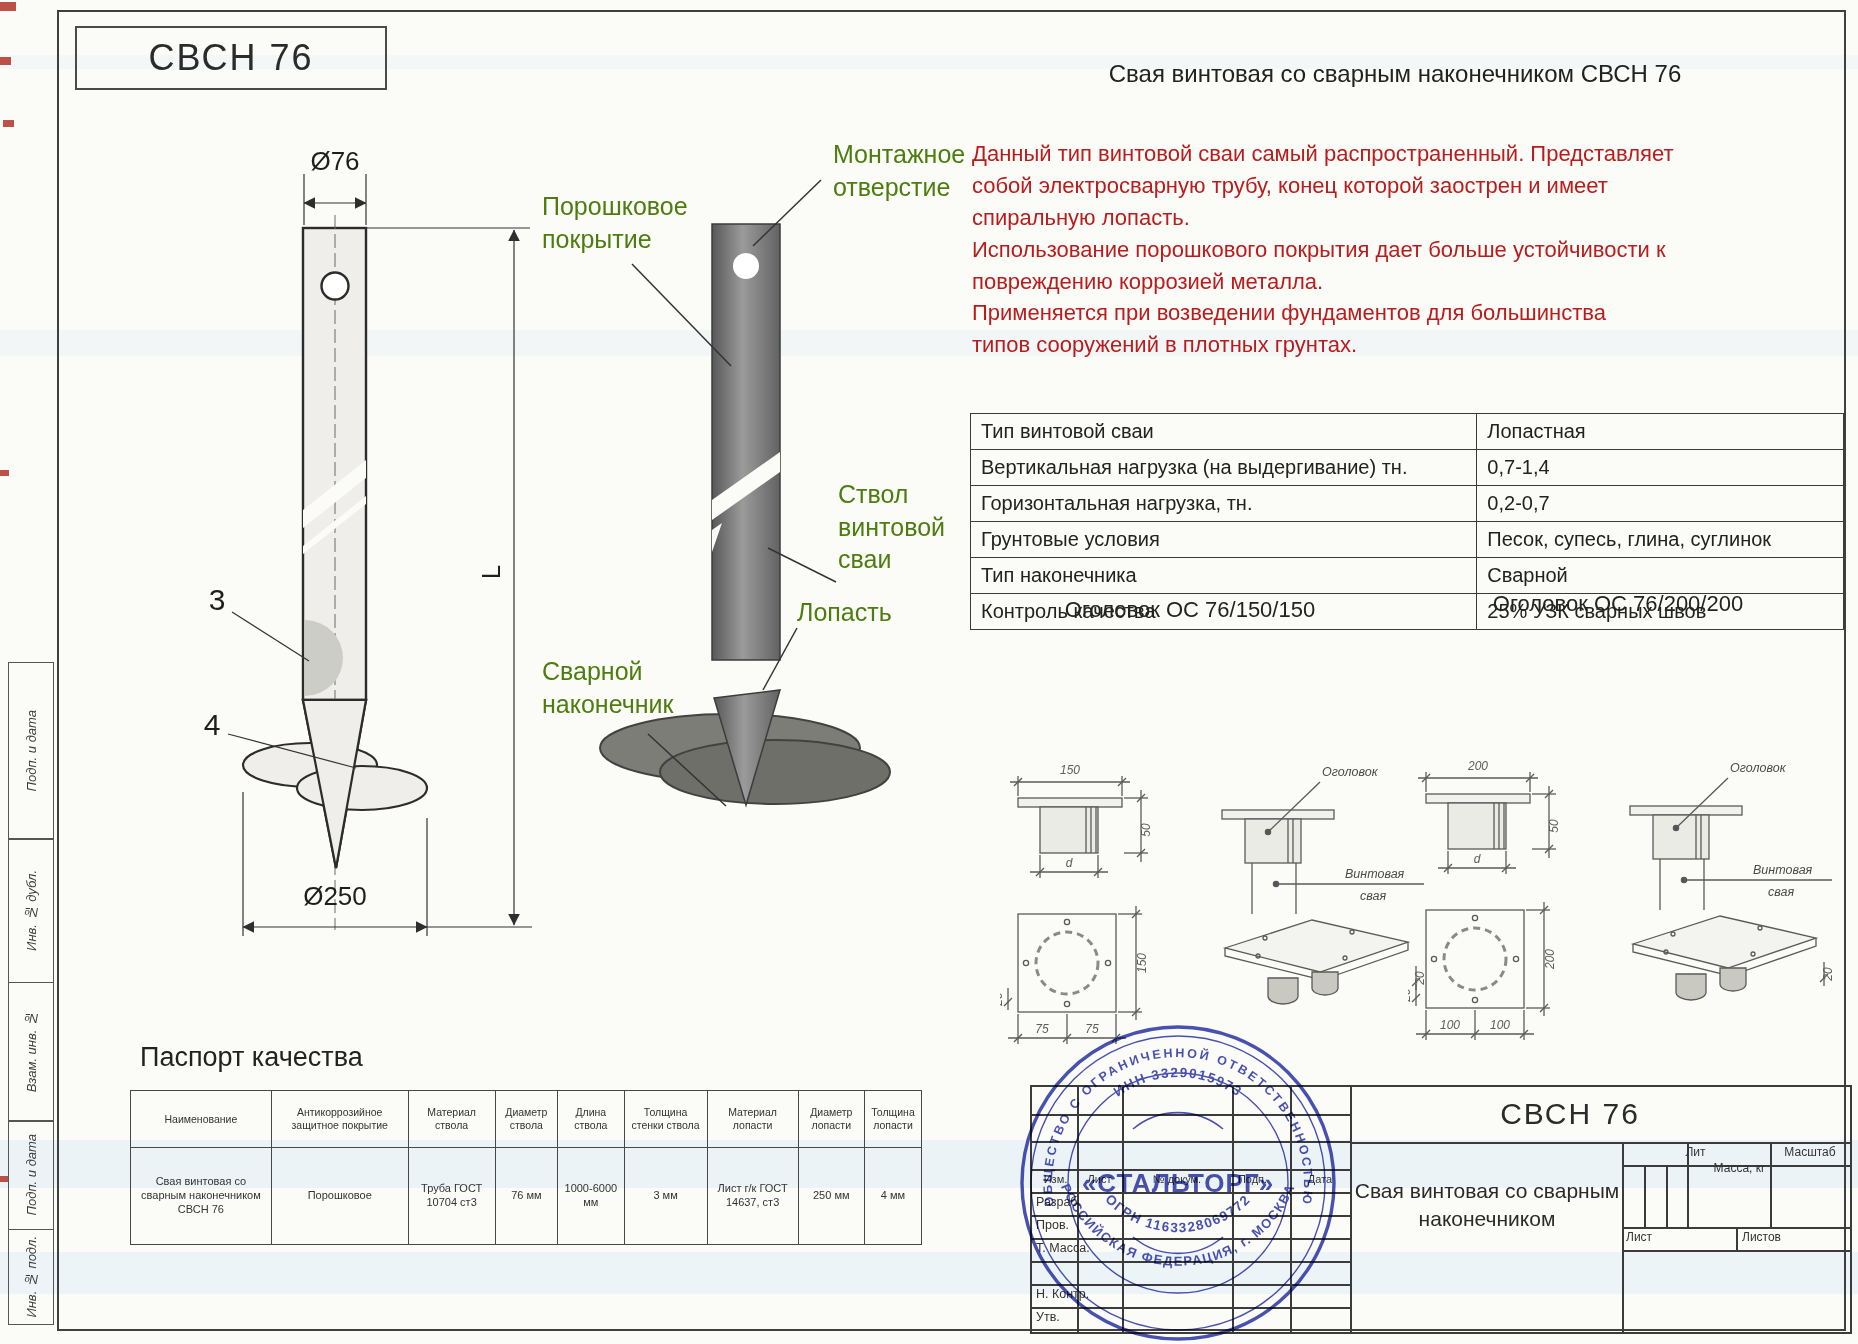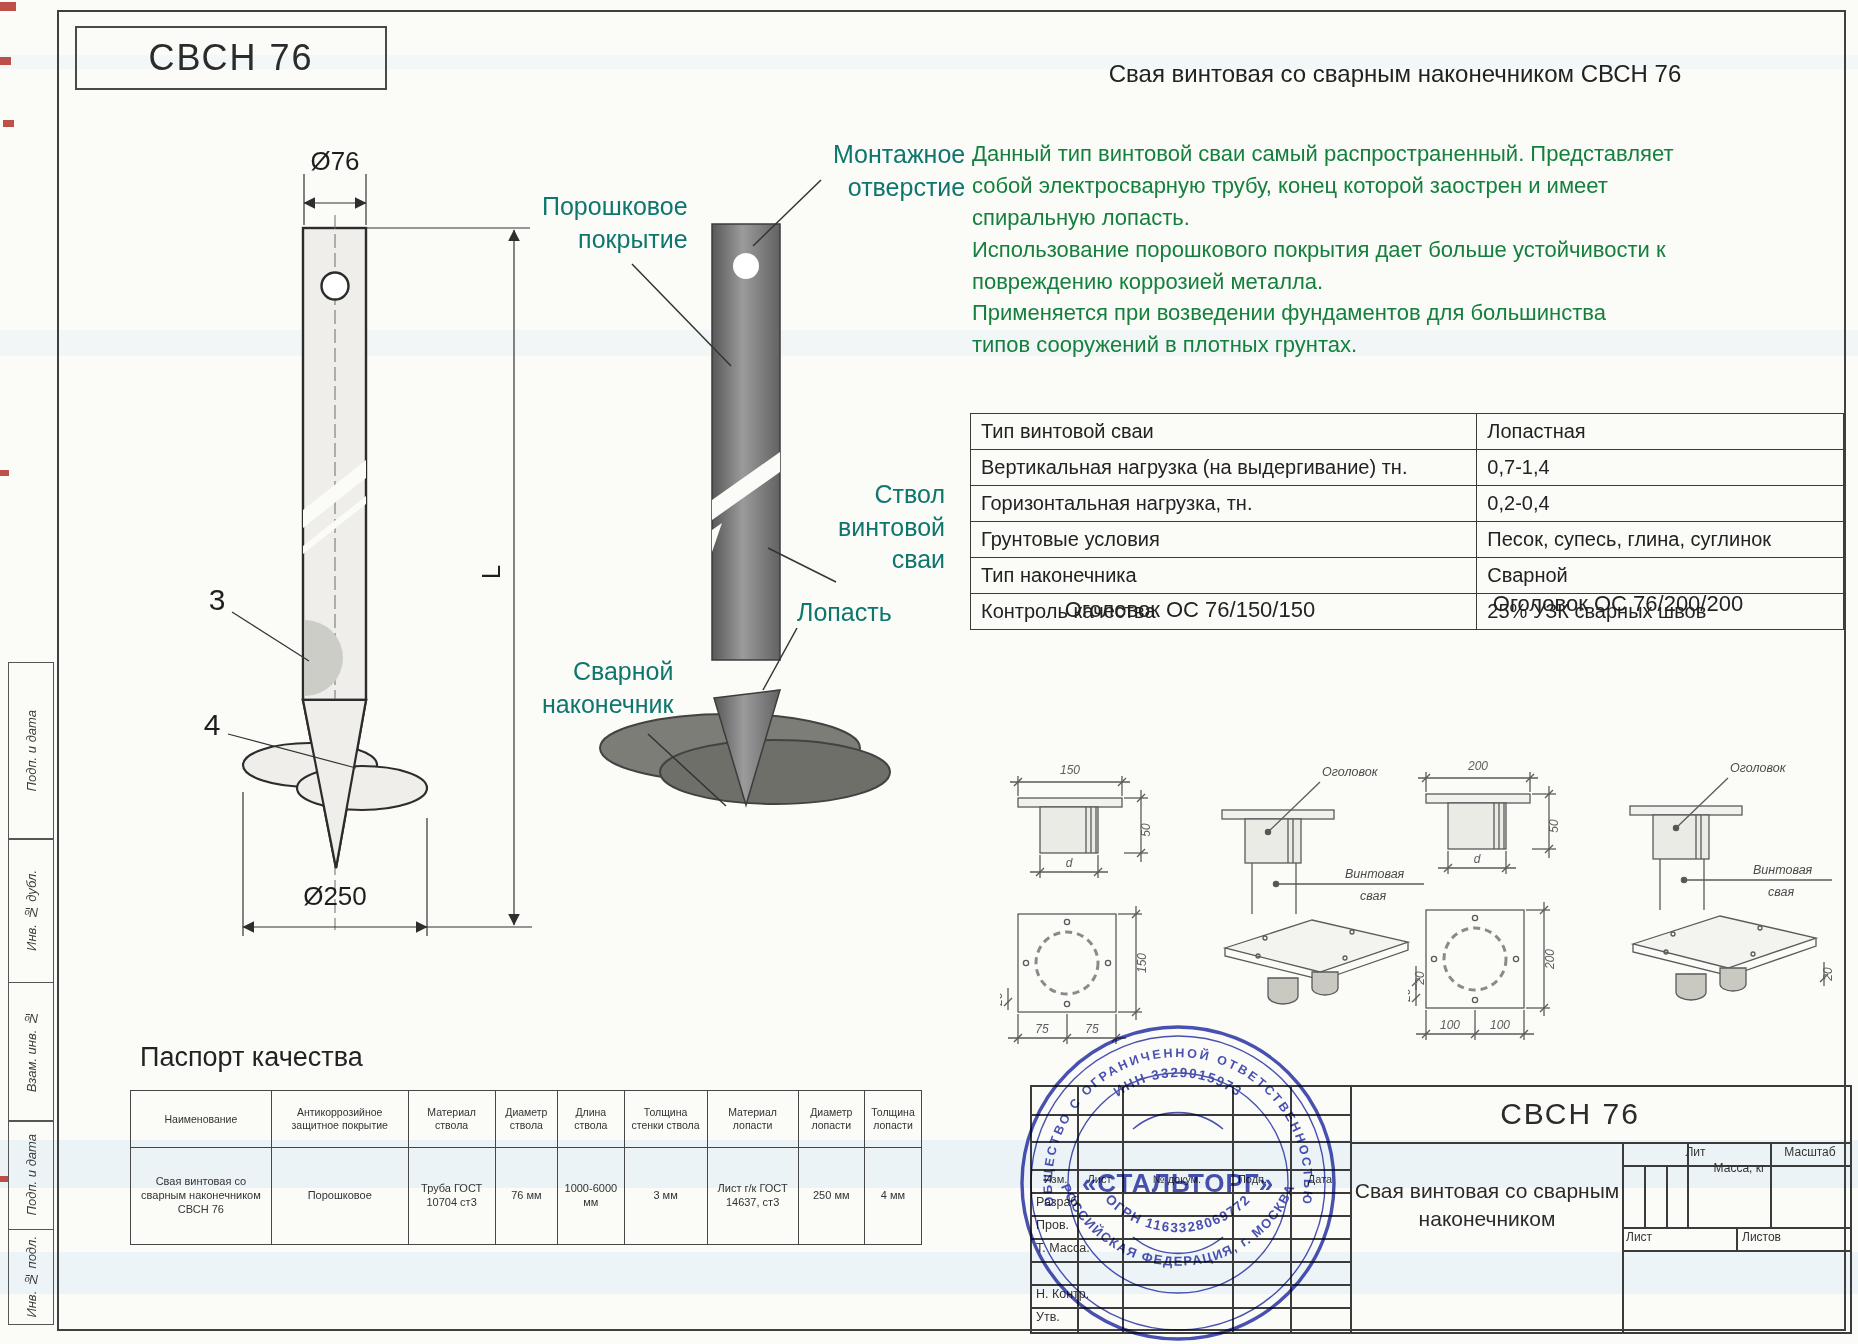--- a/index.html
+++ b/index.html
@@ -20,37 +20,37 @@
 
   
   .strip{left:8px;top:663px;width:46px;}
   .strip-cell{box-sizing:border-box;border:1.5px solid #555;margin-top:-1.5px;
               display:flex;align-items:center;justify-content:center;}
   .strip-cell span{writing-mode:vertical-rl;transform:rotate(180deg);
                    font:italic 13px "Liberation Sans",sans-serif;color:#3c3c3c;white-space:nowrap;}
 
   
   .main-title{left:965px;top:60px;width:860px;text-align:center;font-size:24px;color:#222;}
-  .descr{left:972px;top:138px;width:866px;font-size:22px;line-height:1.45;white-space:pre-line;color:#15803d;}
+  .descr{left:972px;top:138px;width:866px;font-size:22px;line-height:1.45;white-space:pre-line;color:#b91c1c;}
 
   
   .spec{left:970px;top:413px;width:874px;border-collapse:collapse;table-layout:fixed;}
   .spec td{border:1.6px solid #3a3a3a;font-size:20px;padding:2px 10px;height:31px;color:#222;}
 
   
   .head-title{width:340px;text-align:center;font-size:22px;color:#232323;}
 
   
   .sk-dim{font:italic 12px "Liberation Sans",sans-serif;fill:#5d5d5d;}
   .sk-lbl{font:italic 12.5px "Liberation Sans",sans-serif;fill:#4b4b4b;}
   .dimtxt{font-family:"Liberation Sans",sans-serif;font-size:26px;fill:#1e1e1e;}
   .callout{font-family:"Liberation Sans",sans-serif;font-size:30px;fill:#1e1e1e;}
 
   
-  .plabel{position:absolute;font-size:25px;line-height:1.3;color:#0f766e;white-space:pre-line;text-align:right;}
+  .plabel{position:absolute;font-size:25px;line-height:1.3;color:#4d7c0f;white-space:pre-line;}
 
   
   .pass-title{left:140px;top:1042px;font-size:27px;color:#222;}
   .pass{left:130px;top:1090px;width:792px;border-collapse:collapse;table-layout:fixed;}
   .pass td{border:1.3px solid #474747;text-align:center;vertical-align:middle;color:#333;padding:2px 3px;}
   .pass .h{height:52px;font-size:10.5px;line-height:1.2;}
   .pass .d{height:92px;font-size:11px;line-height:1.25;}
 
   
   .tblock{left:1030px;top:1085px;width:818px;height:245px;border:2px solid #3b3b3b;box-sizing:content-box;}
@@ -120,21 +120,21 @@
         <tr>
           <td>Тип винтовой сваи</td>
           <td>Лопастная</td>
         </tr>
     <tr>
           <td>Вертикальная нагрузка (на выдергивание) тн.</td>
           <td>0,7-1,4</td>
         </tr>
     <tr>
           <td>Горизонтальная нагрузка, тн.</td>
-          <td>0,2-0,4</td>
+          <td>0,2-0,7</td>
         </tr>
     <tr>
           <td>Грунтовые условия</td>
           <td>Песок, супесь, глина, суглинок</td>
         </tr>
     <tr>
           <td>Тип наконечника</td>
           <td>Сварной</td>
         </tr>
     <tr>

